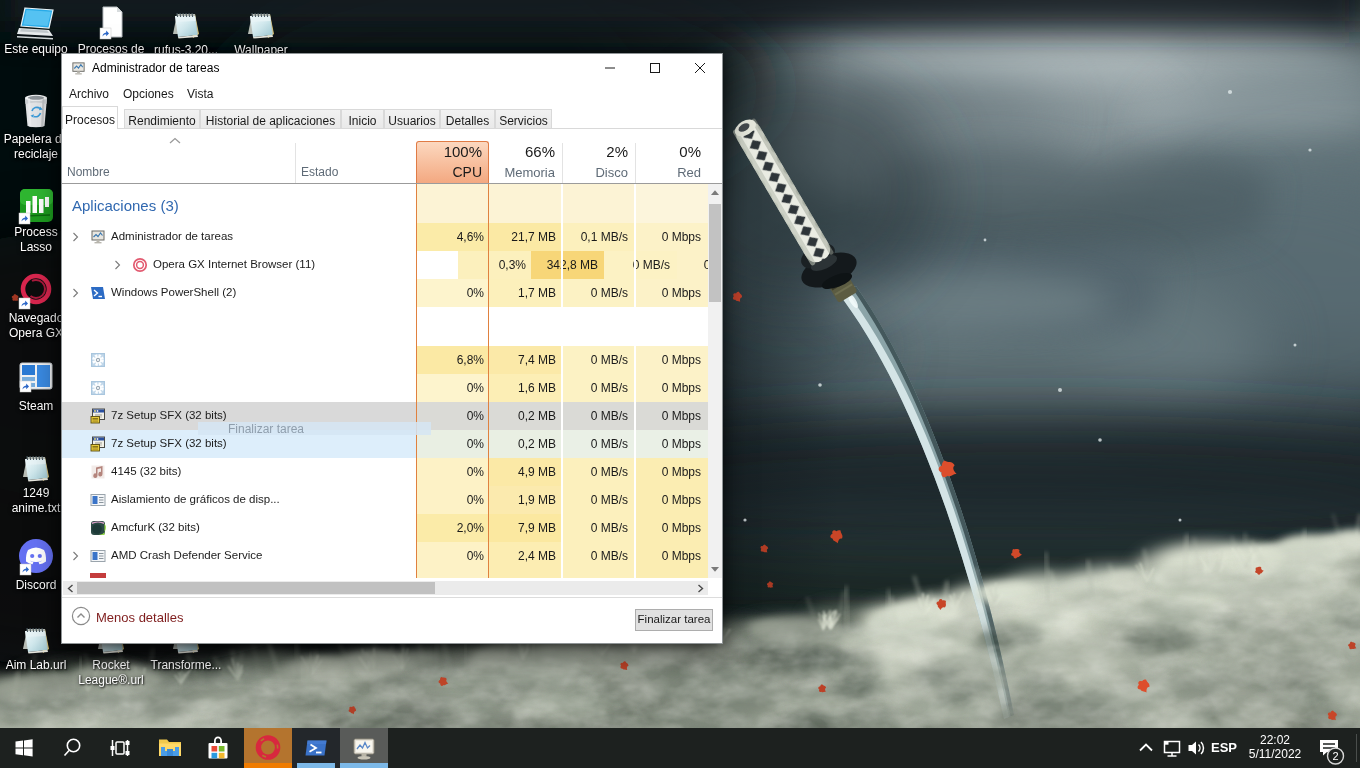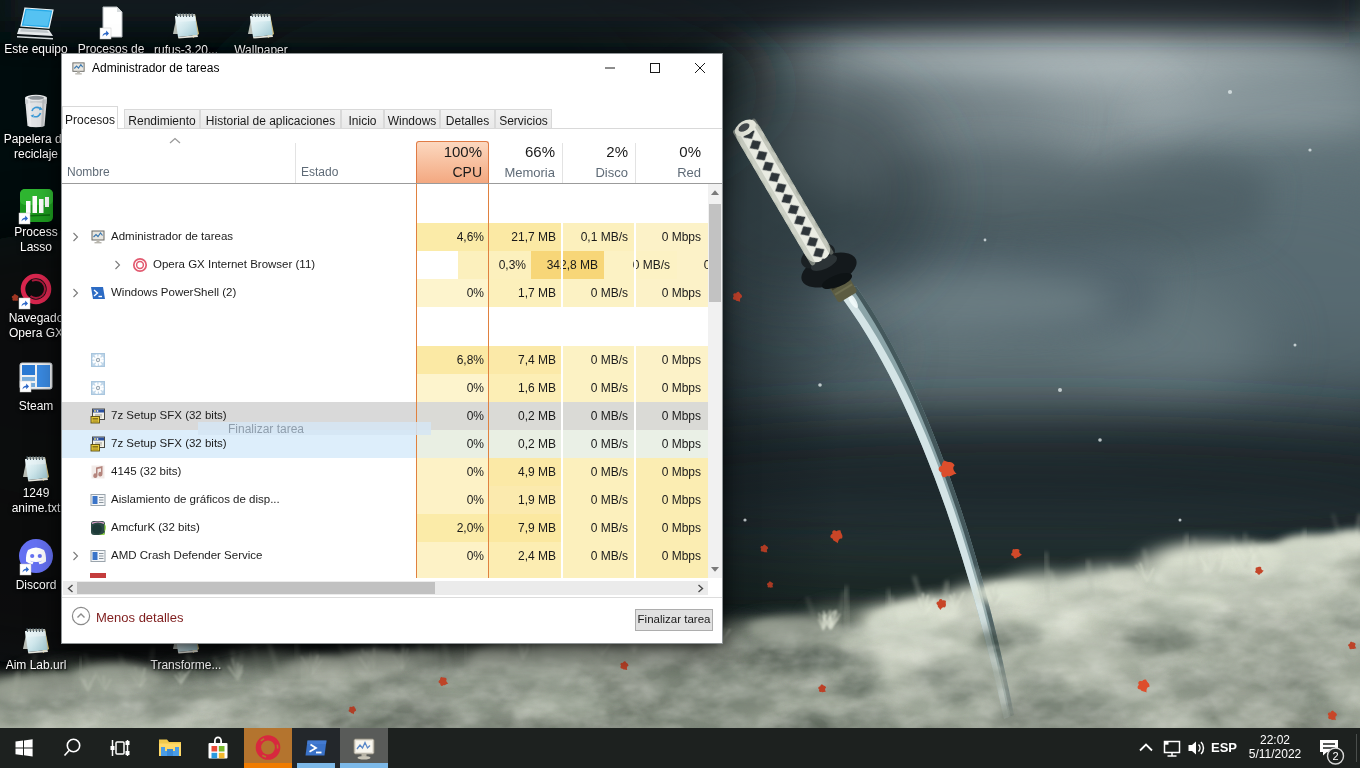--- a/index.html
+++ b/index.html
@@ -1073,20 +1073,26 @@
 </div>
 
 <div class="dicon" style="left:73px;top:6px;">
  <svg width="40" height="36" viewBox="0 0 40 36">
   <path d="M12 1 L26 1 L31 6 L31 31 L12 31 Z" fill="#fff" stroke="#b8bcc0" stroke-width="1"></path>
   <path d="M26 1 L26 6 L31 6 Z" fill="#d8dcde"></path>
   <use href="#shortcut" x="9" y="22"></use>
  </svg>
  <div class="lbl">Procesos de</div>
 </div>
+<div class="dicon" style="left:73px;top:621px;">
+ <svg width="36" height="37" viewBox="0 0 36 37">
+        <use href="#notepad" x="1" y="2"></use>
+      </svg>
+ <div class="lbl">Rocket<br>League®.url</div>
+</div>
 
 <div class="dicon" style="left:148px;top:6px;">
  <svg width="36" height="37" viewBox="0 0 36 37">
         <use href="#notepad" x="1" y="2"></use>
       </svg>
  <div class="lbl">rufus-3.20...</div>
 </div>
 <div class="dicon" style="left:148px;top:621px;">
  <svg width="36" height="37" viewBox="0 0 36 37">
         <use href="#notepad" x="1" y="2"></use>
@@ -1113,35 +1119,40 @@
  <div class="in capbtn" style="left:525px;"><svg width="45" height="28">
           <line x1="18" y1="14" x2="28" y2="14" stroke="#1a1a1a" stroke-width="1"></line>
         </svg></div>
  <div class="in capbtn" style="left:570px;"><svg width="45" height="28">
           <rect x="18.5" y="9.5" width="9" height="9" fill="none" stroke="#1a1a1a" stroke-width="1"></rect>
         </svg></div>
  <div class="in capbtn" style="left:615px;"><svg width="45" height="28">
           <line x1="18" y1="9" x2="28" y2="19" stroke="#1a1a1a" stroke-width="1"></line>
           <line x1="28" y1="9" x2="18" y2="19" stroke="#1a1a1a" stroke-width="1"></line>
         </svg></div>
+ <div class="in" id="menubar">
+  <span class="menu-it" style="left:7px;">Archivo</span>
+  <span class="menu-it" style="left:61px;">Opciones</span>
+  <span class="menu-it" style="left:125px;">Vista</span>
+ </div>
  <div class="in" id="tabstrip">
   <div class="tab sel" style="left:0;width:56px;">
           <span>Procesos</span>
         </div>
   <div class="tab" style="left:62px;width:76px;">
           <span>Rendimiento</span>
         </div>
   <div class="tab" style="left:138px;width:141px;">
           <span>Historial de aplicaciones</span>
         </div>
   <div class="tab" style="left:279px;width:43px;">
           <span>Inicio</span>
         </div>
   <div class="tab" style="left:322px;width:56px;">
-          <span>Windows</span>
+          <span>Usuarios</span>
         </div>
   <div class="tab" style="left:378px;width:55px;">
           <span>Detalles</span>
         </div>
   <div class="tab" style="left:433px;width:57px;">
           <span>Servicios</span>
         </div>
  </div>
  <div class="in" id="tabline"></div>
  <div class="in" id="hdr">
@@ -1159,20 +1170,27 @@
   <div class="uname" style="left:427px;top:36px;width:66px;">Memoria</div>
   <div class="uname" style="left:500px;top:36px;width:66px;">Disco</div>
   <div class="uname" style="left:573px;top:36px;width:66px;">Red</div>
   <div class="hl" style="left:233px;top:14px;height:41px;"></div>
   <div class="hl" style="left:500px;top:14px;height:41px;"></div>
   <div class="hl" style="left:573px;top:14px;height:41px;"></div>
  </div>
  <div class="in" id="hdrline"></div>
  <div class="in" id="rows">
 
+  <div class="row" style="top:0;height:39px;">
+   <div class="cell c1" style="background:#fcf3d5;"></div>
+          <div class="cell c2" style="background:#fcf3d5;"></div>
+          <div class="cell c3" style="background:#fcf3d5;"></div>
+          <div class="cell c4" style="background:#fcf5dc;"></div>
+   <div class="grouplbl" style="top:13px;">Aplicaciones (3)</div>
+  </div>
   <div class="row" style="top:39px;height:28px;">
    <div class="cell c1" style="background:#fbeba8;"></div>
           <div class="cell c2" style="background:#fbe9a4;"></div>
           <div class="cell c3" style="background:#fcf0bd;"></div>
           <div class="cell c4" style="background:#fcf2c8;"></div>
    <svg class="chev" viewBox="0 0 7 10">
             <polyline points="1.5,1 5.5,5 1.5,9" fill="none" stroke="#7a7a7a" stroke-width="1.1"></polyline>
           </svg>
    <svg class="ric" viewBox="0 0 16 16">
             <rect x="2" y="2" width="12" height="9" fill="#e8e6e0" stroke="#6a6a66" stroke-width="1"></rect>

